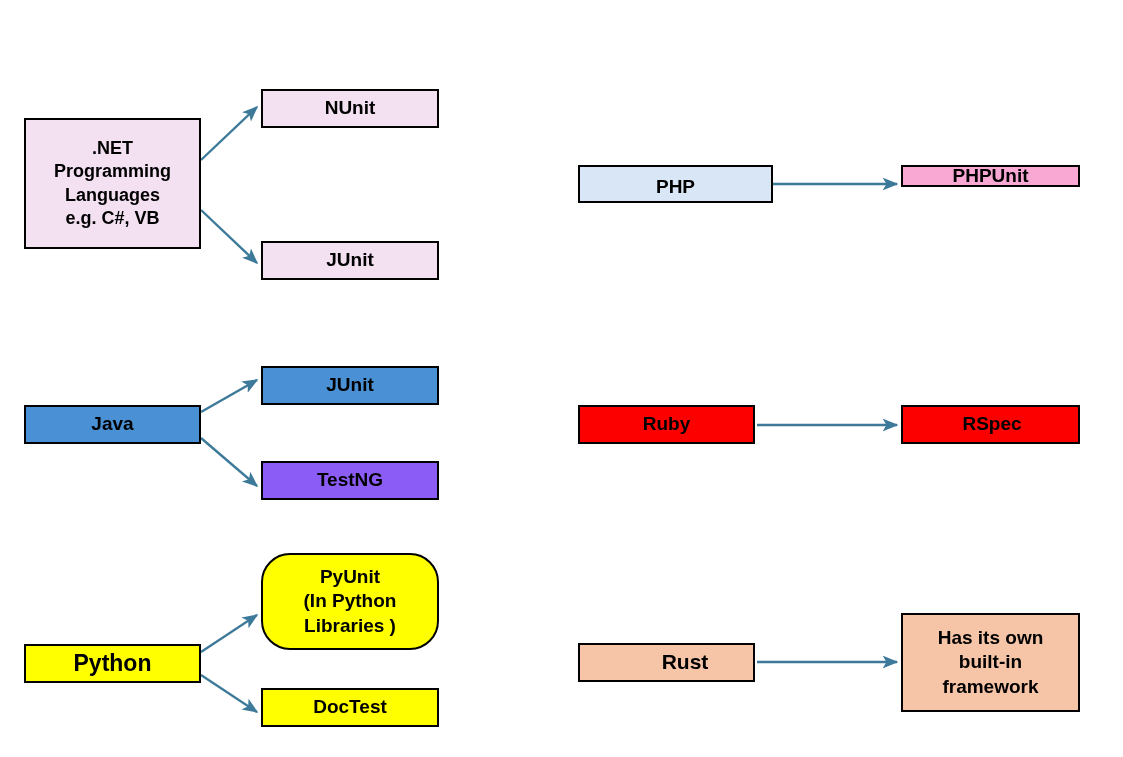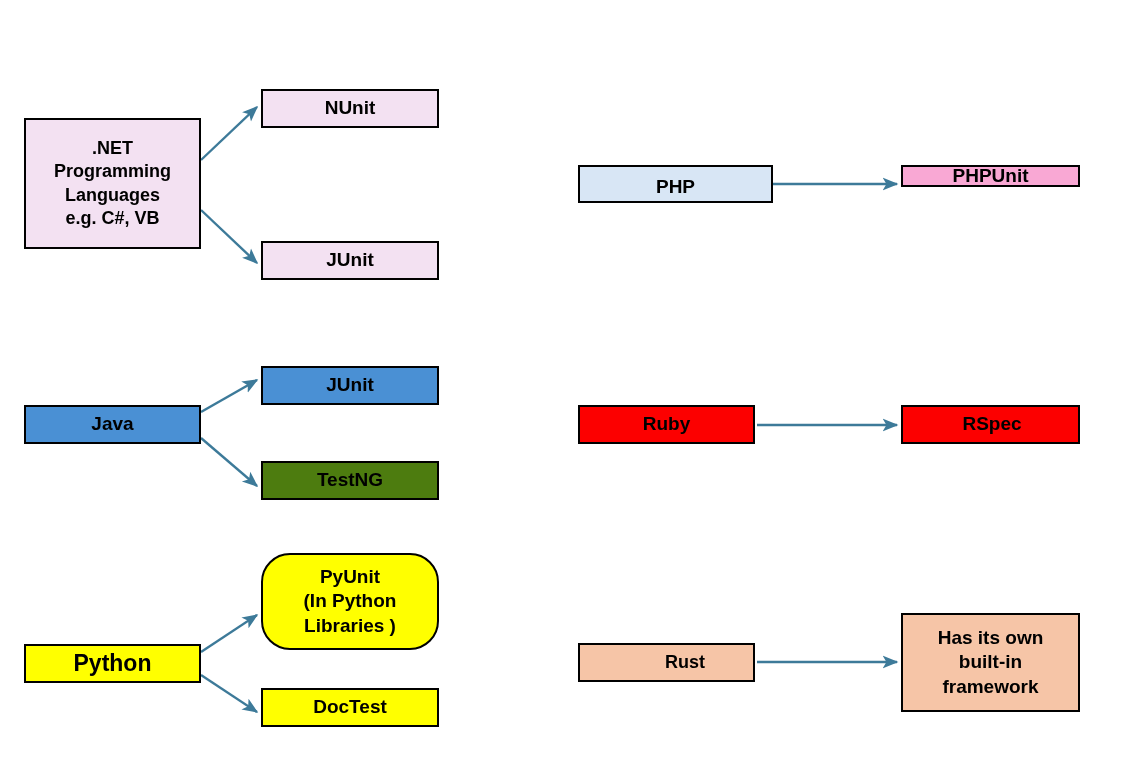--- a/index.html
+++ b/index.html
@@ -101,41 +101,41 @@
       </div>
       <div class="node" style="left: 901px; top: 165px; width: 179px; height: 22px; background: #f9a8d4; font-size: 19px; border-color: rgb(0, 0, 0); color: rgb(0, 0, 0);">
         <span class="node-label">PHPUnit</span>
       </div>
       <div class="node" style="left: 24px; top: 405px; width: 177px; height: 39px; background: rgb(74, 144, 212); font-size: 19px; border-color: rgb(0, 0, 0); color: rgb(0, 0, 0);">
         <span class="node-label">Java</span>
       </div>
       <div class="node" style="left: 261px; top: 366px; width: 178px; height: 39px; background: rgb(74, 144, 212); font-size: 19px; border-color: rgb(0, 0, 0); color: rgb(0, 0, 0);">
         <span class="node-label">JUnit</span>
       </div>
-      <div class="node" style="left: 261px; top: 461px; width: 178px; height: 39px; background: #4d7c0f; font-size: 19px; border-color: rgb(0, 0, 0); color: rgb(0, 0, 0);">
+      <div class="node" style="left: 261px; top: 461px; width: 178px; height: 39px; background: #8b5cf6; font-size: 19px; border-color: rgb(0, 0, 0); color: rgb(0, 0, 0);">
         <span class="node-label">TestNG</span>
       </div>
       <div class="node" style="left: 578px; top: 405px; width: 177px; height: 39px; background: rgb(252, 0, 0); font-size: 19px; border-color: rgb(0, 0, 0); color: rgb(0, 0, 0);">
         <span class="node-label">Ruby</span>
       </div>
       <div class="node" style="left: 901px; top: 405px; width: 179px; height: 39px; background: rgb(252, 0, 0); font-size: 19px; border-color: rgb(0, 0, 0); color: rgb(0, 0, 0); padding-left: 7px;">
         <span class="node-label">RSpec</span>
       </div>
       <div class="node" style="left: 24px; top: 644px; width: 177px; height: 39px; background: rgb(255, 255, 0); font-size: 23px; border-color: rgb(0, 0, 0); color: rgb(0, 0, 0);">
         <span class="node-label">Python</span>
       </div>
       <div class="node" style="left: 261px; top: 553px; width: 178px; height: 97px; background: rgb(255, 255, 0); font-size: 19px; border-color: rgb(0, 0, 0); color: rgb(0, 0, 0); border-radius: 29px;">
         <span class="node-label">PyUnit
 (In Python
 Libraries )</span>
       </div>
       <div class="node" style="left: 261px; top: 688px; width: 178px; height: 39px; background: rgb(255, 255, 0); font-size: 19px; border-color: rgb(0, 0, 0); color: rgb(0, 0, 0);">
         <span class="node-label">DocTest</span>
       </div>
-      <div class="node" style="left: 578px; top: 643px; width: 177px; height: 39px; background: rgb(246, 197, 167); font-size: 18px; border-color: rgb(0, 0, 0); color: rgb(0, 0, 0); padding-left: 41px;">
+      <div class="node" style="left: 578px; top: 643px; width: 177px; height: 39px; background: rgb(246, 197, 167); font-size: 21px; border-color: rgb(0, 0, 0); color: rgb(0, 0, 0); padding-left: 41px;">
         <span class="node-label">Rust</span>
       </div>
       <div class="node" style="left: 901px; top: 613px; width: 179px; height: 99px; background: rgb(246, 197, 167); font-size: 19px; border-color: rgb(0, 0, 0); color: rgb(0, 0, 0);">
         <span class="node-label">Has its own
 built-in
 framework</span>
       </div>
     </div>
 
 </div>

